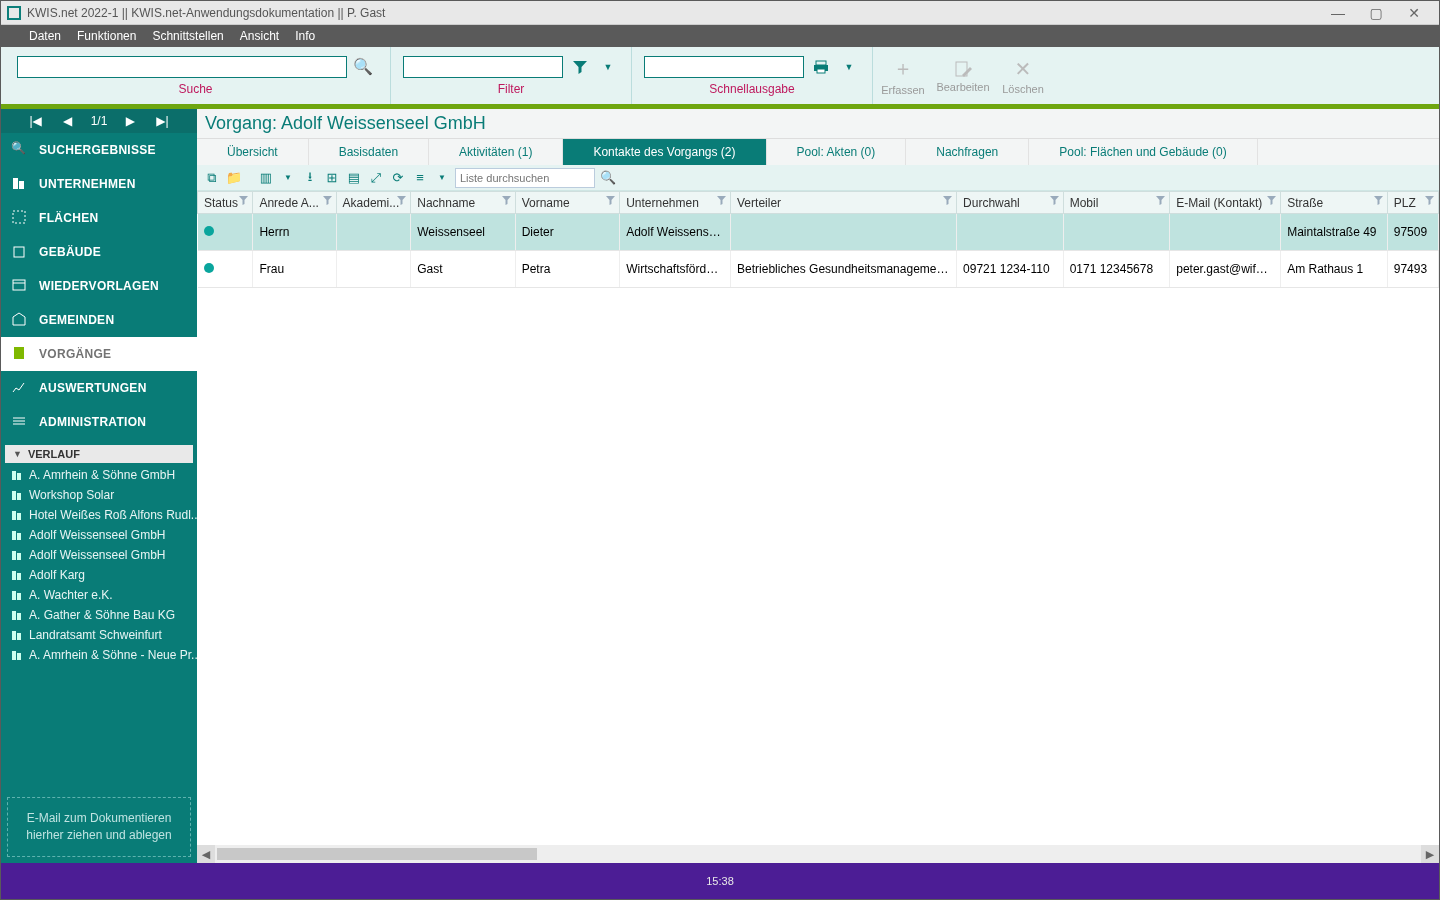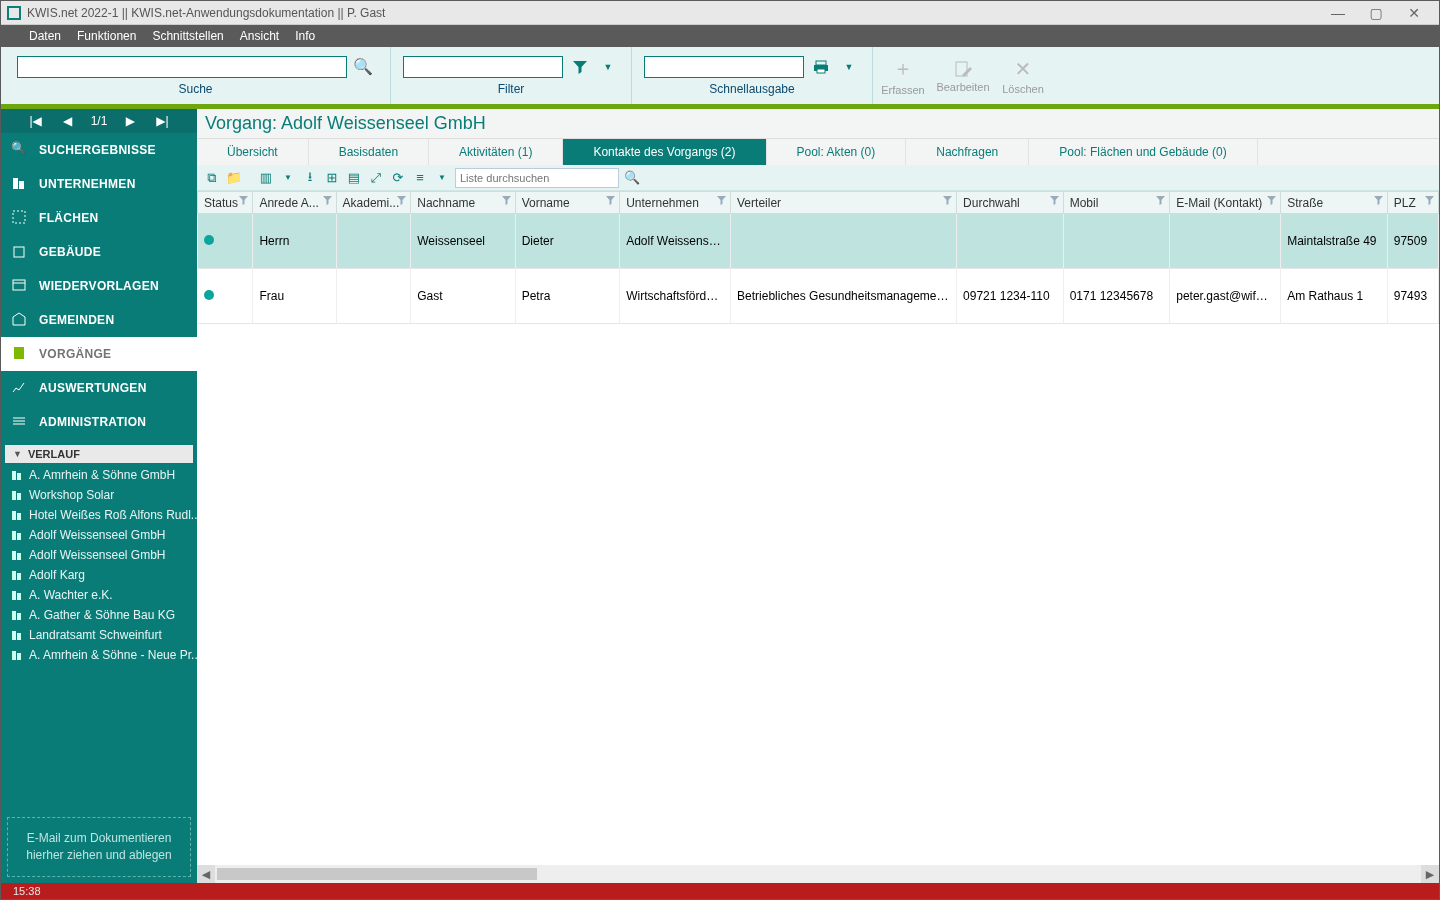--- a/index.html
+++ b/index.html
@@ -14,21 +14,21 @@
 
 
 .menubar { height: 22px; background: #5a5a5a; color: #fff; display: flex; align-items: center; font-size: 12px; padding-left: 20px; }
 .menubar .mitem { padding: 0 8px; line-height: 22px; }
 
 
 .toolbar { height: 62px; background: #e5f3f2; display: flex; border-bottom: 5px solid #6ea60f; }
 .tgroup { display: flex; flex-direction: column; align-items: center; justify-content: center; border-right: 1px solid #bdd; padding: 4px 12px; }
 .tgroup .toprow { display: flex; align-items: center; gap: 6px; }
 .tgroup input[type=text] { height: 22px; border: 1px solid #097c77; background: #fff; font-size: 12px; padding: 0 4px; }
-.tgroup .glabel { font-size: 12px; color: #0c4a6e; margin-top: 4px; }
+.tgroup .glabel { font-size: 12px; color: #be185d; margin-top: 4px; }
 .ticon { width: 22px; height: 22px; display: inline-flex; align-items: center; justify-content: center; color: #097c77; font-size: 16px; }
 .diconcol { display: flex; flex-direction: column; align-items: center; justify-content: center; width: 60px; color: #9a9a9a; font-size: 11px; gap: 2px; }
 .diconcol .big { font-size: 20px; color: #bbb; }
 
 
 .body { flex: 1; display: flex; min-height: 0; }
 
 
 .sidebar { width: 196px; background: #097c77; color: #fff; display: flex; flex-direction: column; font-size: 12px; }
 .navrow { height: 24px; display: flex; align-items: center; justify-content: center; gap: 14px; background: #0b6e6a; }
@@ -43,36 +43,36 @@
 .dropzone { margin: auto 6px 6px 6px; border: 1px dashed #5fb3af; padding: 12px 6px; color: #bfe3e1; font-size: 12px; text-align: center; line-height: 1.4; }
 
 
 .main { flex: 1; display: flex; flex-direction: column; min-width: 0; }
 .mainhdr { height: 30px; background: #f3f5f5; color: #097c77; font-size: 18px; display: flex; align-items: center; padding-left: 8px; border-bottom: 1px solid #ddd; }
 .tabs { height: 26px; display: flex; background: #f3f5f5; font-size: 12px; }
 .tab { flex: 0 0 auto; padding: 0 30px; display: flex; align-items: center; color: #097c77; border-right: 1px solid #e2e2e2; cursor: default; }
 .tab.active { background: #097c77; color: #fff; }
 .gridtoolbar { height: 26px; background: #e5f3f2; display: flex; align-items: center; gap: 4px; padding: 0 6px; border-bottom: 1px solid #cfe6e4; font-size: 12px; color: #097c77; }
 .gticon { width: 18px; height: 18px; display: inline-flex; align-items: center; justify-content: center; font-size: 13px; }
-.gridtoolbar input { height: 20px; width: 164px; border: 1px solid #bcd; font-size: 11px; padding: 0 4px; }
+.gridtoolbar input { height: 20px; width: 140px; border: 1px solid #bcd; font-size: 11px; padding: 0 4px; }
 
 .gridwrap { flex: 1; overflow: hidden; position: relative; }
 table.grid { border-collapse: collapse; width: 100%; font-size: 12px; table-layout: fixed; }
 table.grid th { background: #eef6f5; color: #333; font-weight: 400; text-align: left; padding: 3px 6px; border: 1px solid #cfdedd; position: relative; height: 22px; white-space: nowrap; overflow: hidden; }
 table.grid th .filticon { position: absolute; right: 4px; top: 4px; color: #9ab; font-size: 10px; }
-table.grid td { padding: 20px 6px; border-bottom: 1px solid #e6e6e6; border-right: 1px solid #eee; white-space: nowrap; overflow: hidden; text-overflow: ellipsis; height: 22px; }
+table.grid td { padding: 11px 6px; border-bottom: 1px solid #e6e6e6; border-right: 1px solid #eee; white-space: nowrap; overflow: hidden; text-overflow: ellipsis; height: 22px; }
 table.grid tr.selrow td { background: #bfe3df; }
 .statusdot { width: 10px; height: 10px; border-radius: 50%; background: #0aa59d; display: inline-block; }
 
 .hscroll { height: 18px; background: #eee; display: flex; align-items: center; }
 .hscroll .arrow { width: 18px; text-align: center; color: #666; font-size: 11px; background: #ddd; height: 100%; line-height: 18px; }
 .hscroll .thumb { width: 320px; height: 12px; background: #c8c8c8; margin-left: 2px; }
 
 
-.statusbar { height: 16px; background: #b91c1c; color: #e8e8e8; font-size: 11px; display: flex; align-items: center; justify-content: flex-start; padding: 0 12px; }
+.statusbar { height: 36px; background: #4c1d95; color: #e8e8e8; font-size: 11px; display: flex; align-items: center; justify-content: center; padding: 0 12px; }
 
 
 svg { display: block; }
 </style>
 </head>
 <body>
 
 <div class="window">
 
   <div class="titlebar">

